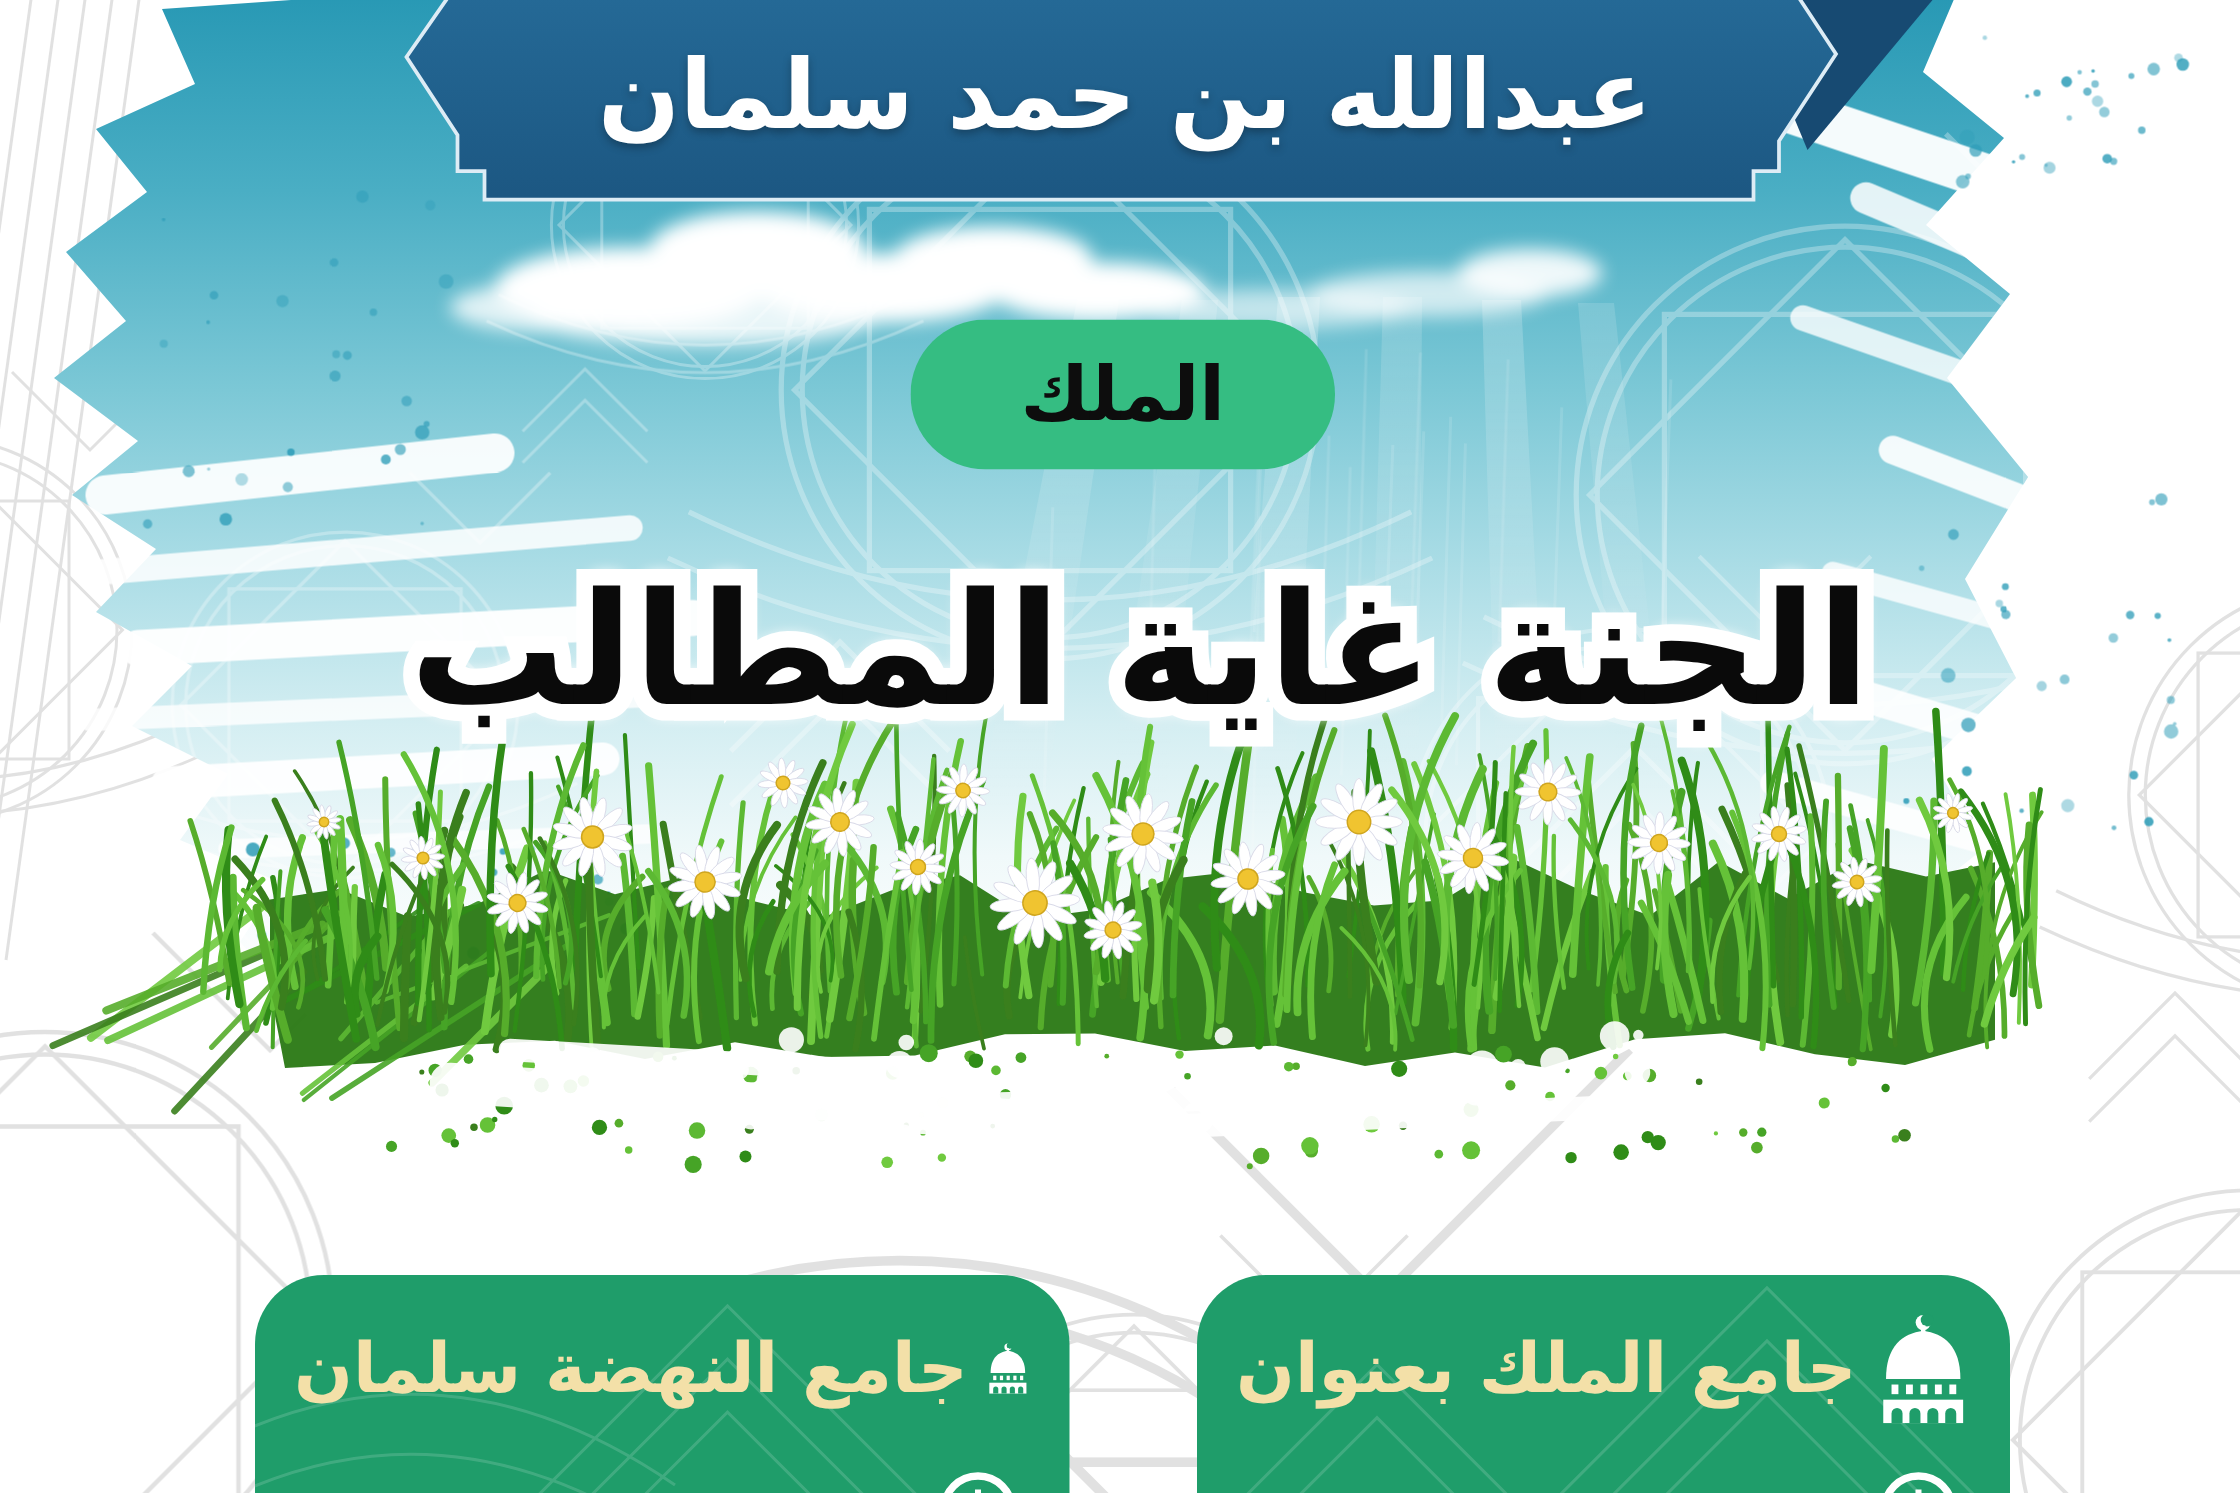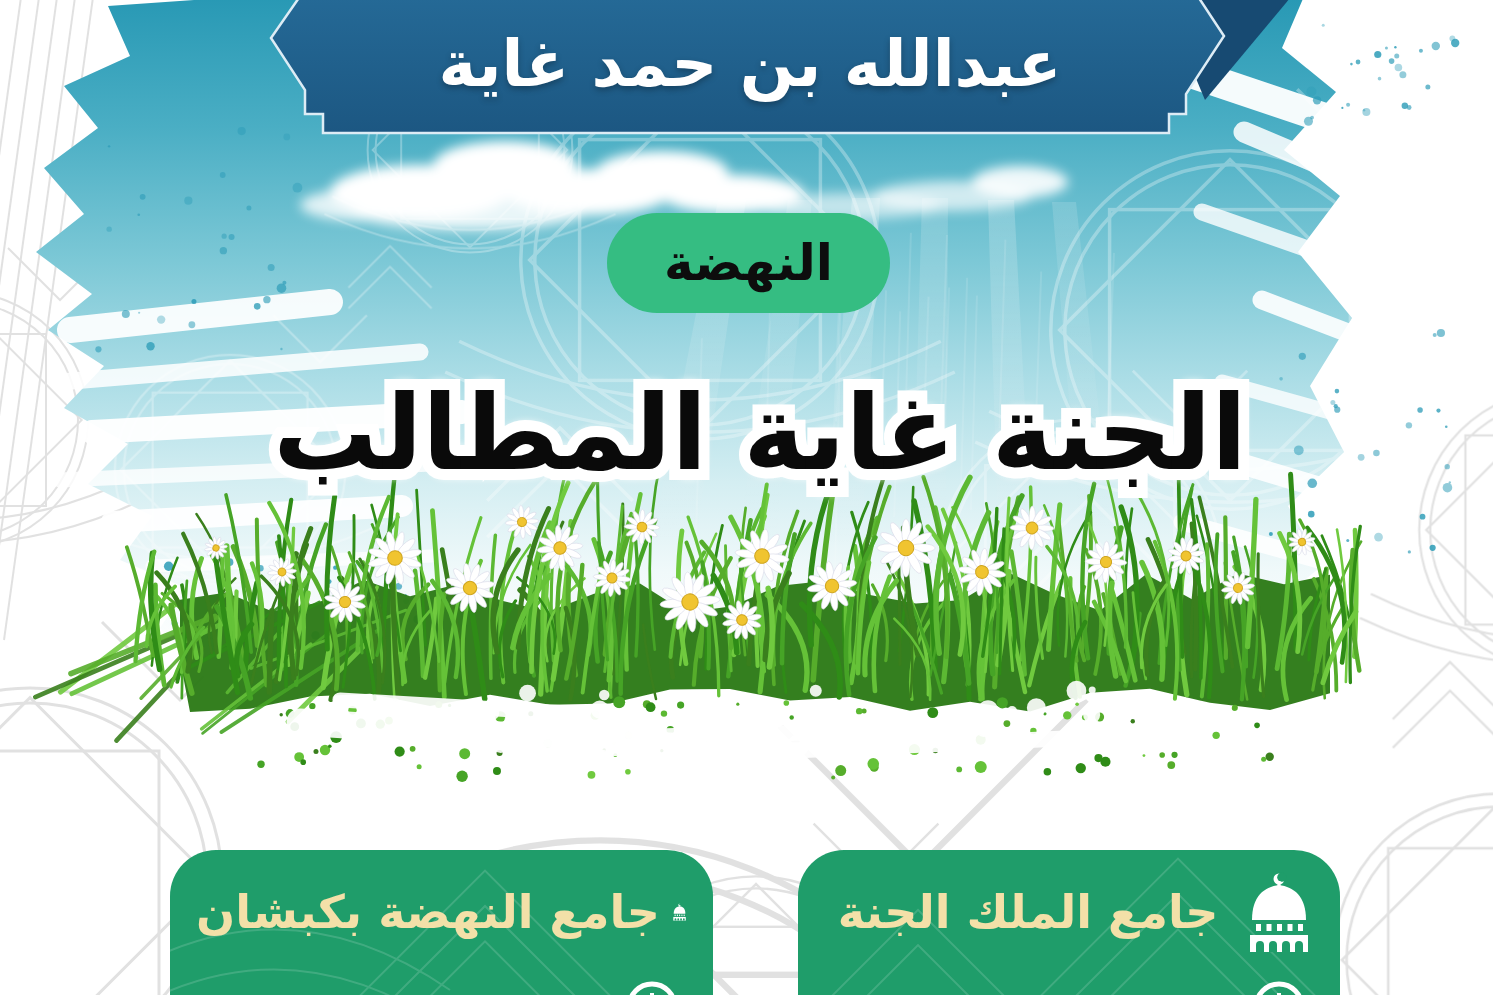--- a/index.html
+++ b/index.html
@@ -985,24 +985,24 @@
         <path d="M 340,700 L 620,716" stroke="#ffffff" stroke-width="15.076183719094843" stroke-linecap="round" fill="none" opacity="0.92"></path>
       </g>
 
     <g>
       <polygon points="1160,-8 1295,-8 1205,100" fill="var(--banner-dark)"></polygon>
       <path d="M 303,-8 L 1195,-8 L 1224,36 L 1186,94 L 1186,114 L 1169,114 L 1169,133
                L 323,133 L 323,114 L 305,114 L 305,90 L 271,38 Z" fill="url(#bannerG)" stroke="#ddecf5" stroke-width="2.5"></path>
     </g>
   </svg>
 
-  <div class="banner-text" dir="rtl">عبدالله بن حمد غاية</div>
+  <div class="banner-text" dir="rtl">عبدالله بن حمد سلمان</div>
 
   <div class="pill">
-    <span>النهضة</span>
+    <span>الملك</span>
   </div>
 
   <div class="title-wrap">
     <div class="title-layer title-stroke">الجنة غاية المطالب</div>
     <div class="title-layer title-fill">الجنة غاية المطالب</div>
   </div>
 
   <div class="venue-card left">
     <svg class="card-pattern" viewBox="0 0 543 250">
       <g fill="none" stroke="#ffffff" stroke-width="2" opacity="0.15">
@@ -1027,21 +1027,21 @@
           <rect x="54" y="52" width="5" height="7"></rect>
         </g>
         <rect x="6" y="63" width="58" height="17" fill="#fff"></rect>
         <g fill="var(--card-green)">
           <path d="M 12,80 v-7 a4,4 0 0 1 8,0 v7 z"></path>
           <path d="M 25,80 v-7 a4,4 0 0 1 8,0 v7 z"></path>
           <path d="M 38,80 v-7 a4,4 0 0 1 8,0 v7 z"></path>
           <path d="M 51,80 v-7 a4,4 0 0 1 8,0 v7 z"></path>
         </g>
       </svg>
-      <div class="vname">جامع النهضة بكبشان</div>
+      <div class="vname">جامع النهضة سلمان</div>
     </div>
     <div class="venue-row2">
       <svg width="58" height="58" viewBox="0 0 58 58">
         <circle cx="29" cy="29" r="23" fill="none" stroke="#fff" stroke-width="5"></circle>
         <path d="M 29,29 L 29,15 M 29,29 L 39,32" stroke="#fff" stroke-width="4" fill="none"></path>
       </svg>
     </div>
   </div>
 
   <div class="venue-card right">
@@ -1068,21 +1068,21 @@
           <rect x="54" y="52" width="5" height="7"></rect>
         </g>
         <rect x="6" y="63" width="58" height="17" fill="#fff"></rect>
         <g fill="var(--card-green)">
           <path d="M 12,80 v-7 a4,4 0 0 1 8,0 v7 z"></path>
           <path d="M 25,80 v-7 a4,4 0 0 1 8,0 v7 z"></path>
           <path d="M 38,80 v-7 a4,4 0 0 1 8,0 v7 z"></path>
           <path d="M 51,80 v-7 a4,4 0 0 1 8,0 v7 z"></path>
         </g>
       </svg>
-      <div class="vname">جامع الملك الجنة</div>
+      <div class="vname">جامع الملك بعنوان</div>
     </div>
     <div class="venue-row2">
       <svg width="58" height="58" viewBox="0 0 58 58">
         <circle cx="29" cy="29" r="23" fill="none" stroke="#fff" stroke-width="5"></circle>
         <path d="M 29,29 L 29,15 M 29,29 L 39,32" stroke="#fff" stroke-width="4" fill="none"></path>
       </svg>
     </div>
   </div>
 
 </div>

